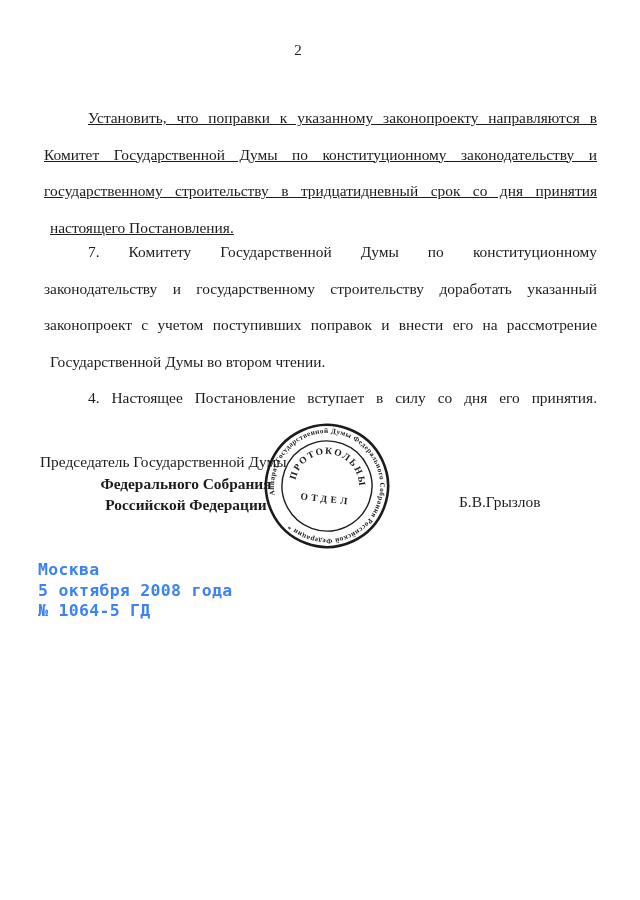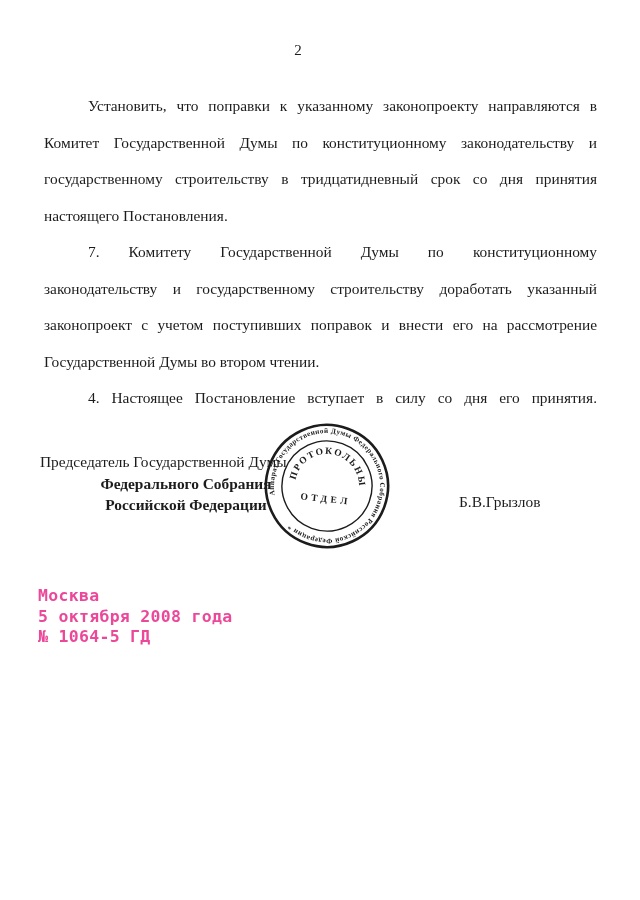--- a/index.html
+++ b/index.html
@@ -32,25 +32,26 @@
     height: 36.5px;
     line-height: 36.5px;
     font-size: 15.4px;
     text-align: justify;
     text-align-last: justify;
     white-space: nowrap;
   }
   .para .line.left {
     text-align: left;
     text-align-last: left;
+    margin-left: 6px;
   }
   .para .line.indent {
     padding-left: 44px;
   }
-  #para2 { top: 88px; }
+  #para2 { top: 100px; text-decoration: underline; }
   #para3 { top: 234px; }
   #para4 { top: 380px; }
   .signature {
     position: absolute;
     left: 40px;
     top: 451px;
     width: 292px;
     font-size: 15.4px;
   }
   .signature .sig-line {
@@ -77,22 +78,21 @@
   }
   .footer-block {
     position: absolute;
     left: 38px;
     top: 560px;
     font-family: "DejaVu Sans Mono", monospace;
     font-weight: bold;
     font-size: 16.5px;
     line-height: 20.5px;
     letter-spacing: 0.3px;
-    color: #ec4899;
-    margin-top: 26px;
+    color: #3b82f6;
   }
 </style>
 </head>
 <body>
 
 <div class="page-number">2</div>
 
 <div class="para" id="para2">
   <div class="line indent">Установить, что поправки к указанному законопроекту направляются в</div>
   <div class="line">Комитет Государственной Думы по конституционному законодательству и</div>

